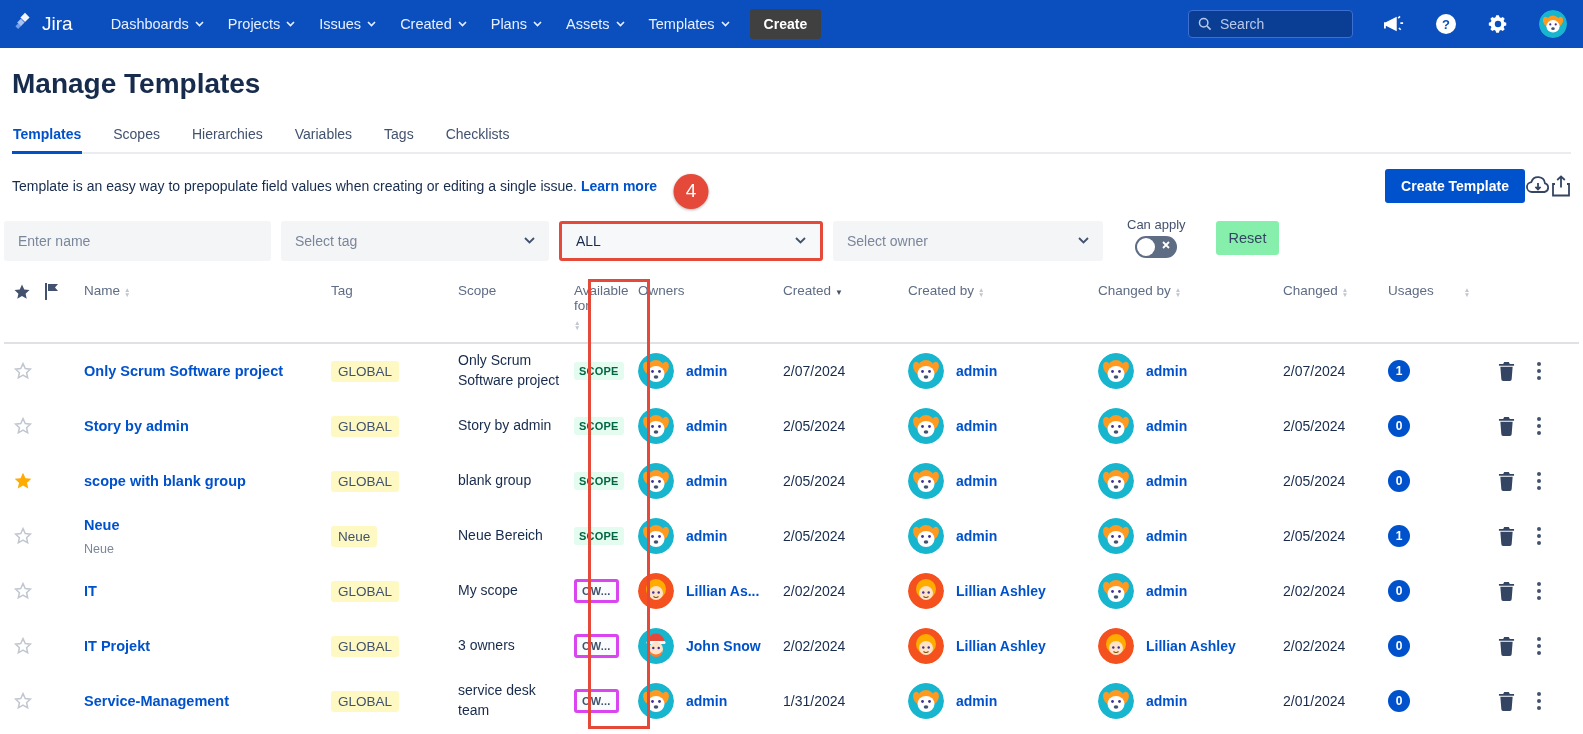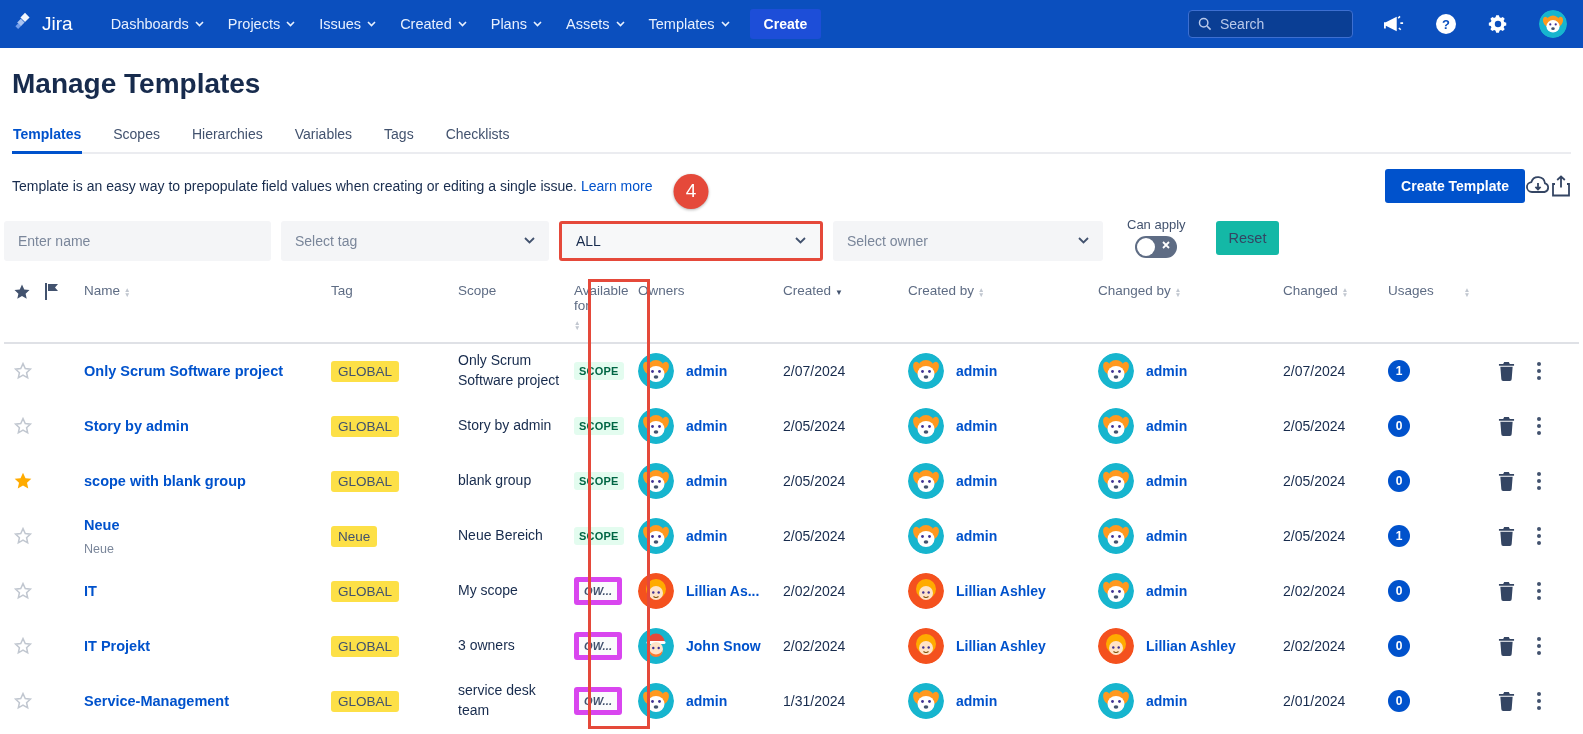--- a/index.html
+++ b/index.html
@@ -8,21 +8,21 @@
 
   
   .topnav { height:48px; background:#0B4FBE; display:flex; align-items:center;
     padding:0 16px 0 14px; color:#fff; }
   .brand { display:flex; align-items:center; gap:6px; margin-right:28px; }
   .brand-name { font-size:19px; color:#fff; }
   .nav-items { display:flex; align-items:center; gap:4px; }
   .nav-item { display:flex; align-items:center; gap:6px; padding:6px 10px;
     font-size:14.5px; color:#E8F0FE; border-radius:3px; cursor:pointer; }
   .chev { width:9px; height:6px; }
-  .create-btn { background:#1d4ed8; color:#fff; font-size:14px; font-weight:bold;
+  .create-btn { background:#404040; color:#fff; font-size:14px; font-weight:bold;
     border:none; border-radius:3px; padding:7px 14px; margin-left:10px; cursor:pointer; }
   .nav-right { margin-left:auto; display:flex; align-items:center; gap:30px; }
   .nav-search { display:flex; align-items:center; gap:8px; width:165px; height:28px;
     background:#0A3E94; border:1px solid #3D6FD1; border-radius:4px; padding:0 9px; }
   .nav-search input { background:transparent; border:none; outline:none;
     color:#fff; font-size:14px; width:120px; font-family:inherit; }
   .nav-search input::placeholder { color:#B9C9EA; }
   .nav-ic { display:flex; align-items:center; justify-content:center; cursor:pointer; }
   .avatar { display:inline-block; border-radius:50%; overflow:hidden; flex:none; }
   .avatar svg { display:block; }
@@ -32,21 +32,21 @@
   .page-title { font-size:28px; font-weight:bold; color:#172B4D; margin:20px 8px 0 8px; }
   .tabs { display:flex; gap:30px; margin:22px 8px 0 8px; border-bottom:2px solid #EBECF0;
     padding:0; }
   .tab { font-size:14px; color:#42526E; padding:4px 1px 9px 1px; cursor:pointer;
     border-bottom:3px solid transparent; margin-bottom:-2.5px; }
   .tab.active { color:#0052CC; font-weight:bold; border-bottom-color:#0052CC; }
 
   .desc-row { display:flex; align-items:flex-start; justify-content:space-between;
     margin:15px 8px 0 8px; }
   .desc { font-size:14px; color:#172B4D; padding-top:9px; }
-  .desc a { color:#0052CC; text-decoration:none; }
+  .desc a { color:#0052CC; text-decoration:none;font-weight:bold; }
   .desc-actions { display:flex; align-items:center; }
   .btn-primary { background:#0052CC; color:#fff; font-size:14px; font-weight:bold;
     border:none; border-radius:3px; padding:9px 16px; cursor:pointer; }
   .tool-ic { cursor:pointer; display:flex; }
 
   
   .filters { display:flex; align-items:flex-start; margin:18px 0 0 0; gap:10px; }
   .field { height:40px; background:#F4F5F7; border-radius:3px; display:flex;
     align-items:center; padding:0 14px; font-size:14px; color:#7A869A; cursor:pointer; }
   .field .val { color:#172B4D; }
@@ -60,46 +60,46 @@
     font-size:19px; display:flex; align-items:center; justify-content:center;
     box-shadow:0 1px 3px rgba(0,0,0,.3); }
   .can-apply { display:flex; flex-direction:column; align-items:center; gap:4px;
     margin:0 6px 0 14px; }
   .can-apply-label { font-size:13px; color:#42526E; margin-top:-4px; }
   .toggle { width:42px; height:22px; background:#5E6C84; border-radius:12px;
     position:relative; cursor:pointer; }
   .toggle .knob { position:absolute; left:2px; top:2px; width:18px; height:18px;
     background:#fff; border-radius:50%; }
   .toggle .off-x { position:absolute; right:6px; top:4px; }
-  .btn-reset { height:34px; background:#14b8a6; border:none; border-radius:3px;
+  .btn-reset { height:34px; background:#86efac; border:none; border-radius:3px;
     color:#344563; font-size:14.5px; padding:0 13px; margin-left:14px; cursor:pointer;
     font-family:inherit; }
 
   
   .table { position:relative; margin-top:16px; }
   .tr, .thead { display:grid;
     grid-template-columns:40px 40px 247px 127px 116px 64px 145px 125px 190px 185px 105px 80px 87px;
     align-items:center; }
   .thead { color:#5E6C84; font-size:13.5px; padding:6px 0 12px 0;
     border-bottom:2px solid #DFE1E6; align-items:flex-start; }
   .th { display:flex; align-items:center; gap:4px; padding-right:6px; }
   .sorter { display:inline-flex; flex-direction:column; line-height:5px;
     font-size:6.5px; color:#C1C7D0; padding-top:3px; cursor:pointer; }
   .sort-desc { color:#42526E; font-size:8px; padding-top:4px; cursor:pointer; }
   .tr { min-height:55px; }
   .td { font-size:14px; color:#172B4D; padding-right:8px; }
   .name-link { color:#0052CC; font-weight:bold; font-size:14.5px;
     text-decoration:none; cursor:pointer; }
   .subtext { font-size:12.5px; color:#7A869A; margin-top:9px; }
-  .badge-tag { background:#fde047; color:#42526E; font-size:13.5px;
+  .badge-tag { background:#fef9c3; color:#42526E; font-size:13.5px;
     padding:3px 7px; border-radius:3px; display:inline-block; }
   .badge-avail { font-size:11px; font-weight:bold; padding:3px 5px; border-radius:3px;
     display:inline-block; letter-spacing:.2px; }
   .badge-avail.green { background:#E3FCEF; color:#006644; }
-  .badge-avail.gray { background:#FAFBFC; color:#42526E; border:5px solid #d946ef;font-style:italic; }
+  .badge-avail.gray { background:#FAFBFC; color:#42526E; border:3px solid #d946ef; }
   .person { display:flex; align-items:center; gap:12px; overflow:hidden; }
   .person a { color:#0052CC; font-weight:bold; font-size:14px; text-decoration:none;
     white-space:nowrap; cursor:pointer; }
   .usage-badge { width:22px; height:22px; border-radius:50%; background:#0052CC;
     color:#fff; font-size:12px; font-weight:bold; display:inline-flex;
     align-items:center; justify-content:center; }
   .td-actions { display:flex; align-items:center; gap:22px; justify-content:flex-end;
     padding-right:14px; }
   .act { cursor:pointer; display:flex; }
   .star-cell { cursor:pointer; display:flex; padding-left:9px; }

